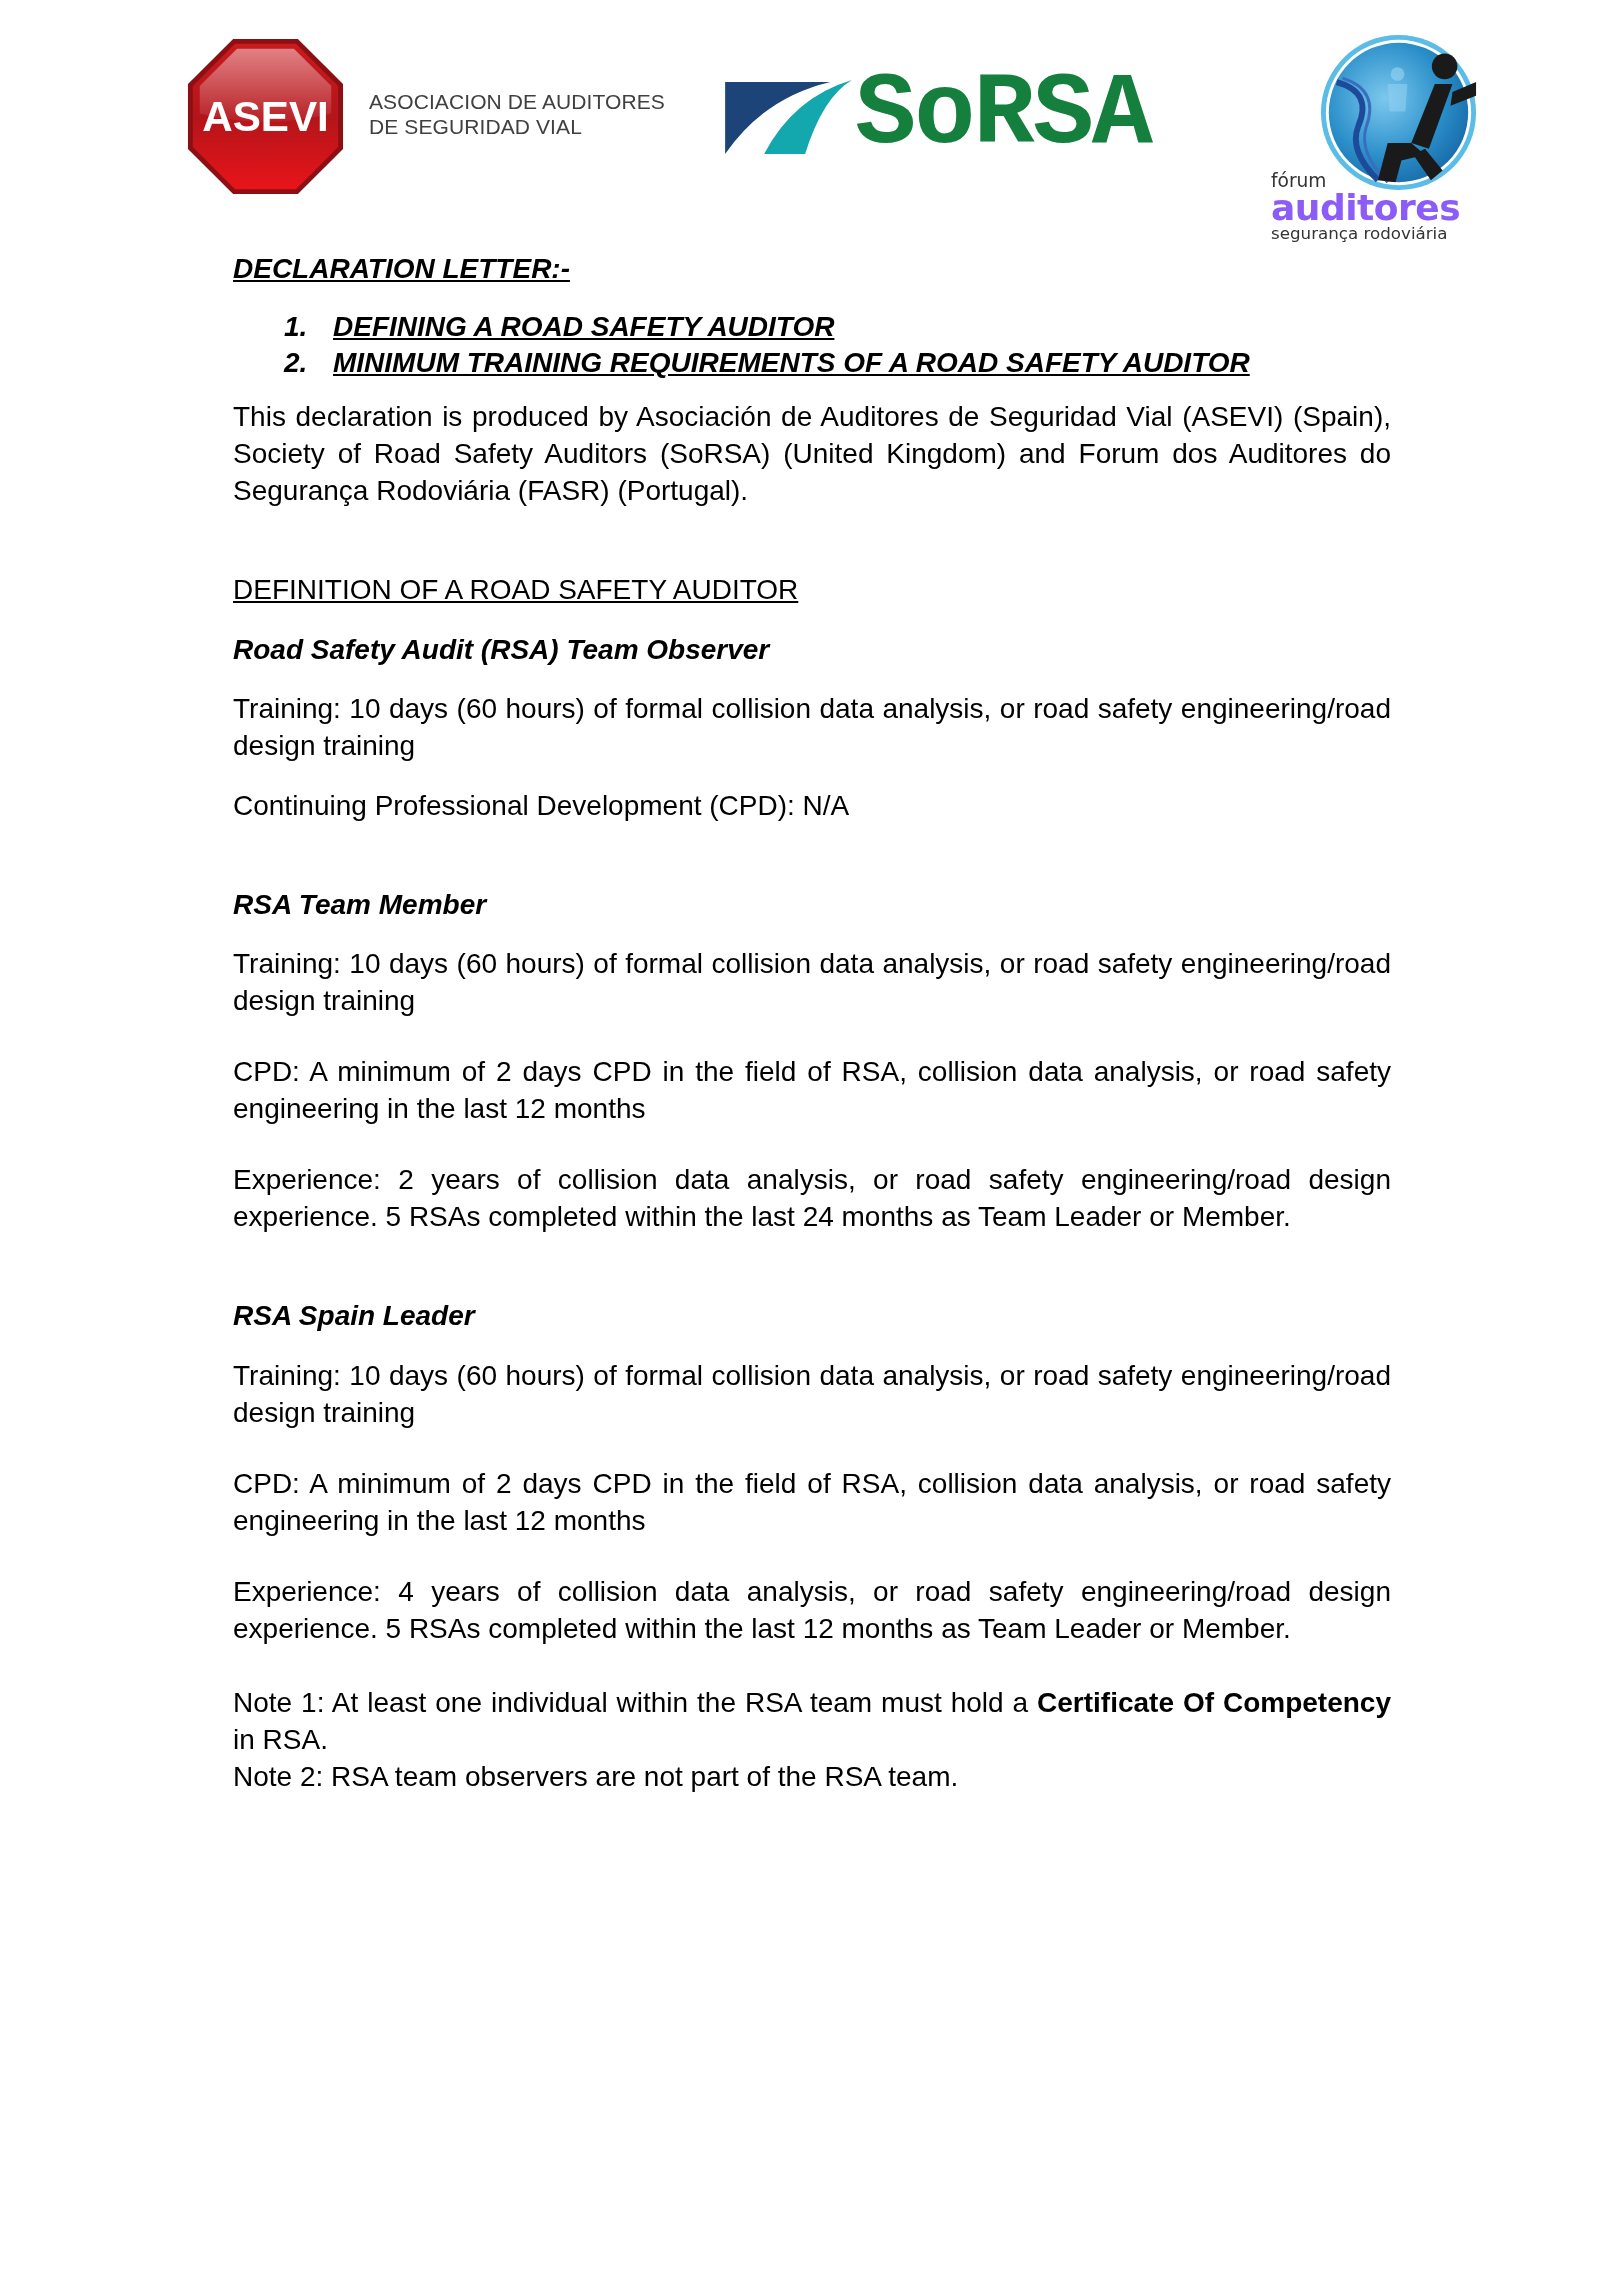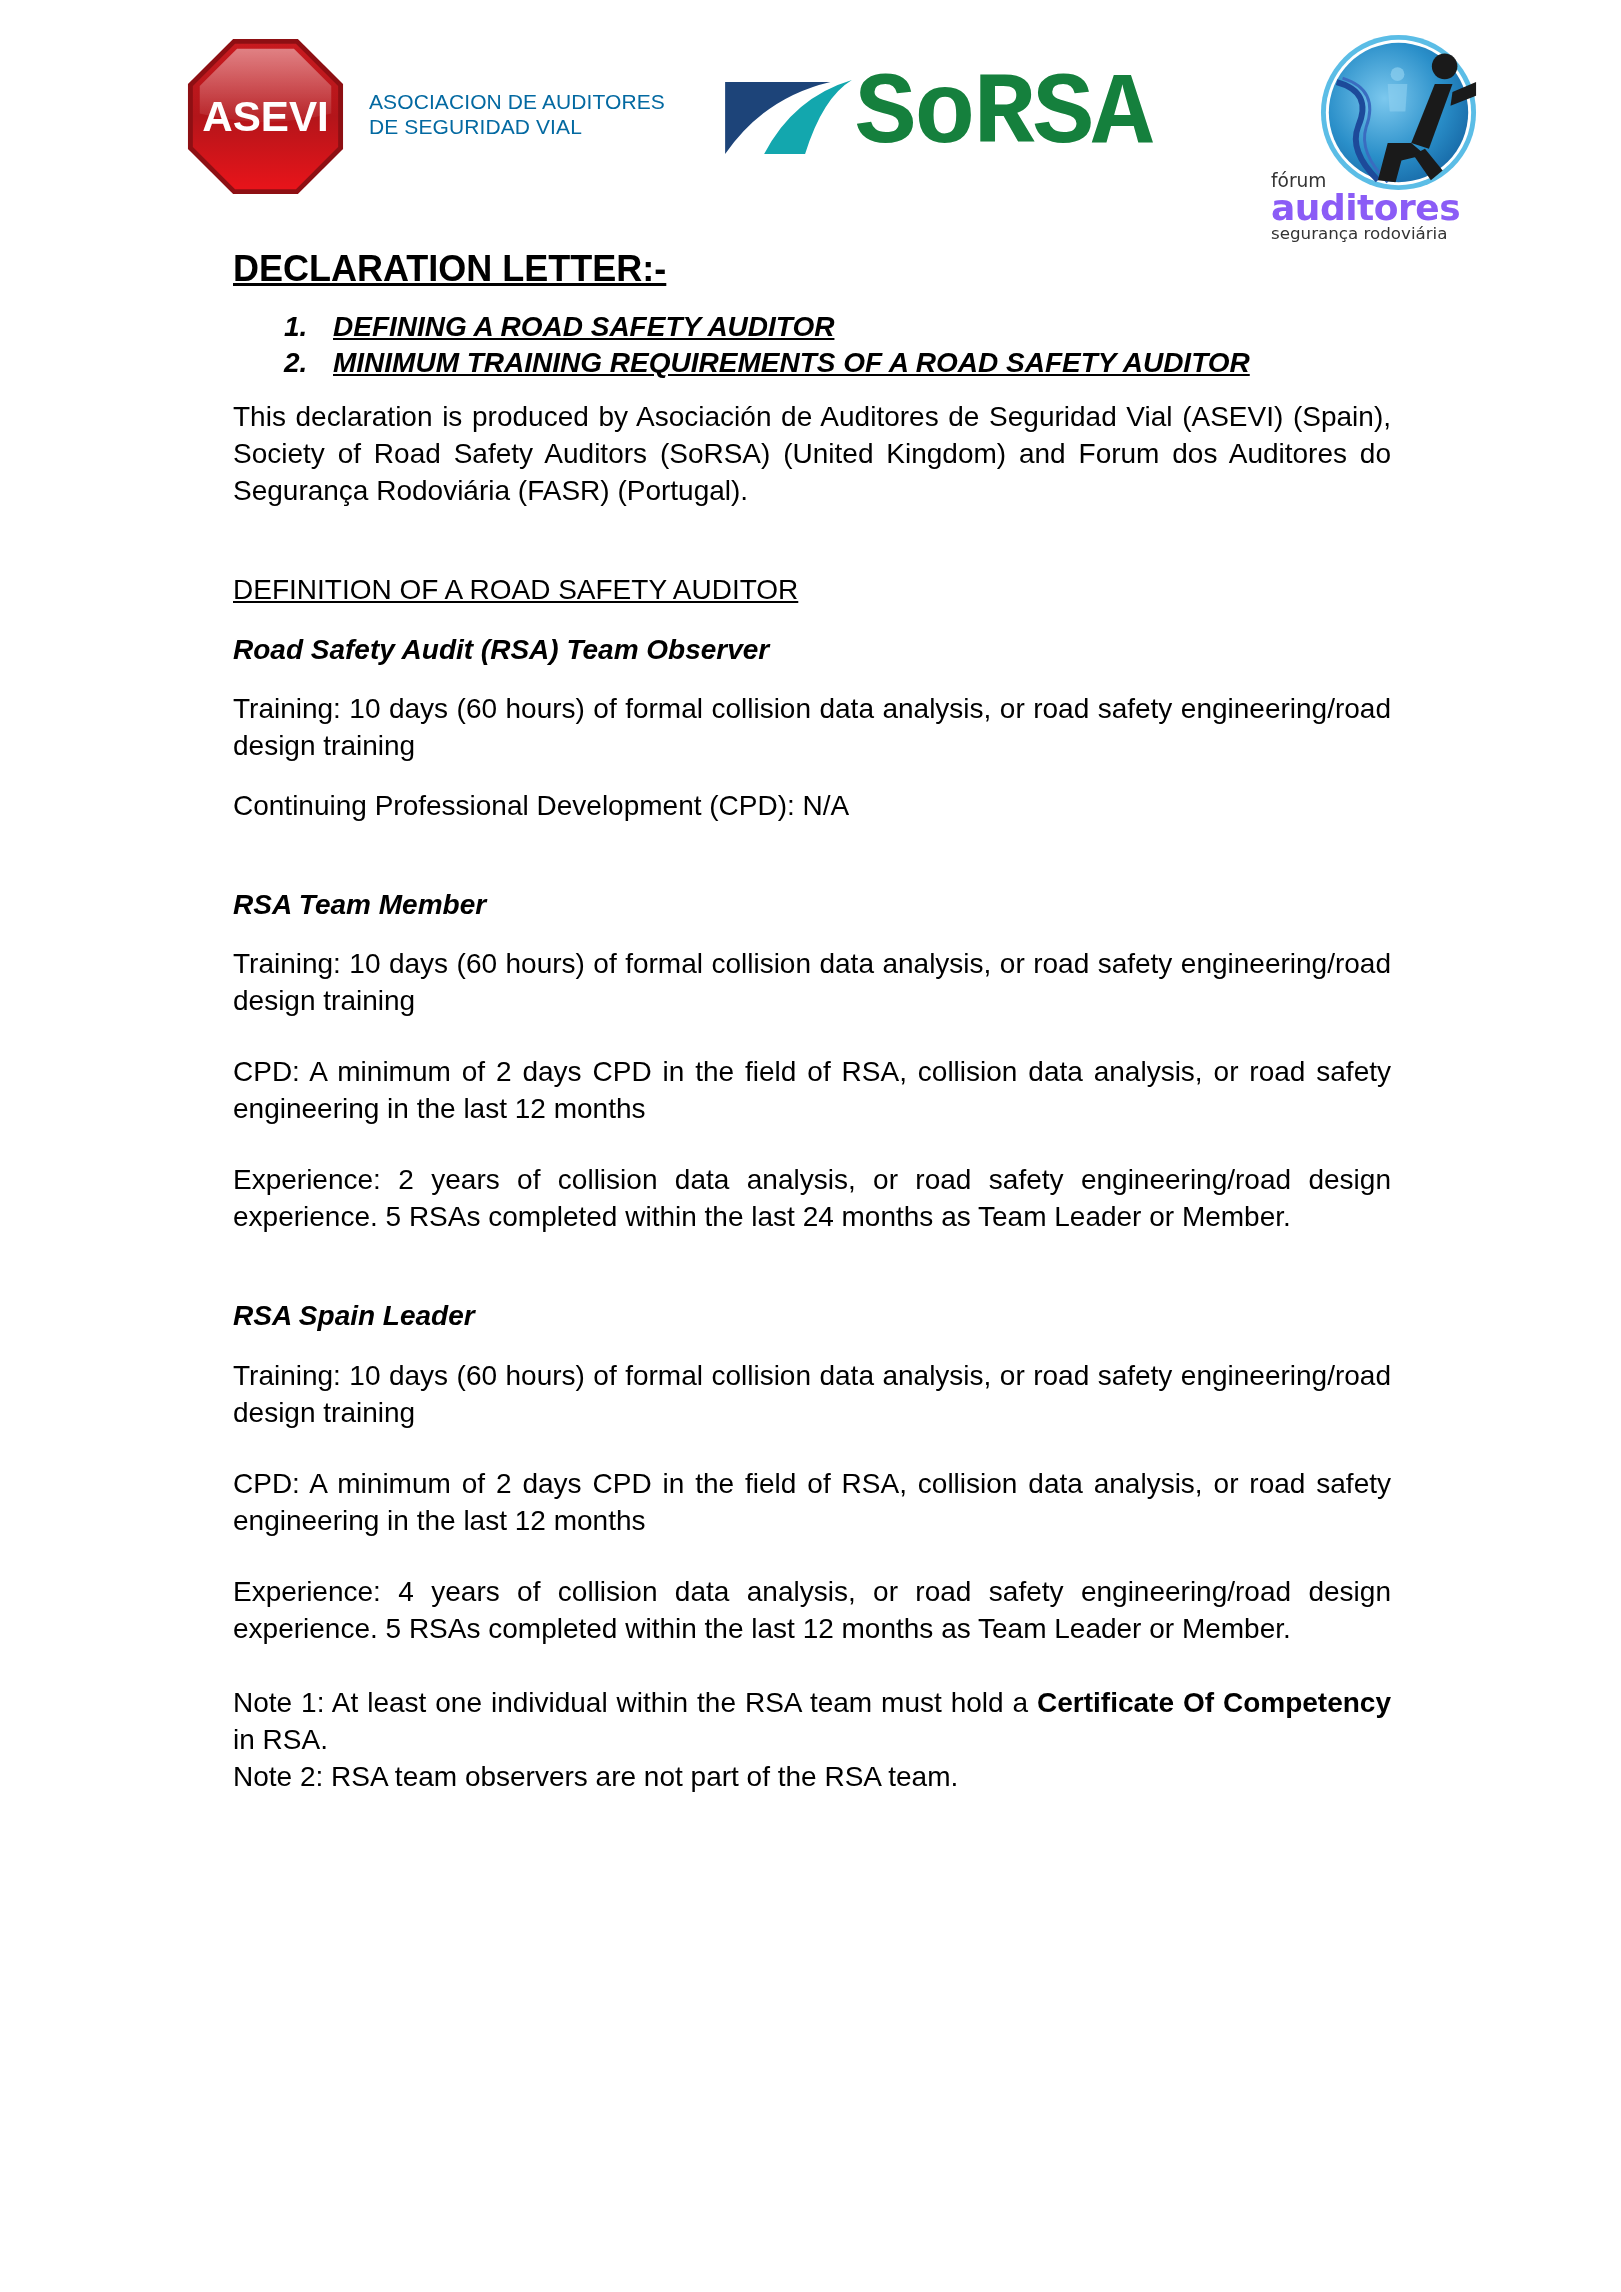--- a/index.html
+++ b/index.html
@@ -4,38 +4,38 @@
   <style>
     html, body { margin: 0; padding: 0; background: #ffffff; }
     body {
       width: 1621px; height: 2293px; position: relative; overflow: hidden;
       font-family: "Liberation Sans", sans-serif; color: #000;
     }
     .logo-bar { position: absolute; left: 0; top: 0; width: 1498px; height: 250px; }
 
     
     .asevi-sign { position: absolute; left: 186px; top: 37px; width: 159px; height: 159px; }
-    .asevi-name { position: absolute; left: 369px; top: 90px; color: #0369a1; font-size: 21px; line-height: 24.5px; letter-spacing: 0.1px; }
+    .asevi-name { position: absolute; left: 369px; top: 90px; color: #404040; font-size: 21px; line-height: 24.5px; letter-spacing: 0.1px; }
     .asevi-name div { white-space: nowrap; }
 
     
     .sorsa-mark { position: absolute; left: 725px; top: 78px; width: 127px; height: 78px; }
     .sorsa-word { position: absolute; left: 855px; top: 61px; font-family: Liberation Mono, monospace; font-weight: bold; font-size: 102px; line-height: 108px; color: #15803d; letter-spacing: -2px; }
 
     
     .forum-circle { position: absolute; left: 1319px; top: 33px; width: 159px; height: 159px; }
     .forum-text { position: absolute; left: 1271px; top: 171px; color: #3a3a3a; }
     .forum-small { font-family: "DejaVu Sans", sans-serif; font-size: 18.6px; line-height: 19.6px; color: #333; }
     .forum-big { font-family: "DejaVu Sans", sans-serif; font-weight: bold; font-size: 36px; line-height: 33px; color: #8b5cf6; letter-spacing: -0.5px; }
     .forum-sub { font-family: "DejaVu Sans", sans-serif; font-size: 16.7px; line-height: 19.6px; color: #333; }
 
     
     .doc { position: absolute; left: 233px; top: 251px; width: 1158px; font-size: 28px; line-height: 37px; }
     .doc p { margin: 0; }
-    .title { font-weight: bold; text-decoration: underline; font-size: 36px; line-height: 36px; margin-bottom: 21.6px !important; }
+    .title { font-weight: bold; font-style: italic; text-decoration: underline; font-size: 28px; line-height: 36px; margin-bottom: 21.6px !important; }
     .toc { list-style: none; margin: 0 0 17.6px 0; padding: 0; }
     .toc li { display: flex; font-weight: bold; font-style: italic; line-height: 36px; }
     .toc .num { width: 49px; margin-left: 51px; }
     .toc .txt { text-decoration: underline; }
     .just { text-align: justify; text-align-last: auto; }
     .para { margin-bottom: 22.5px !important; }
     .section-head { text-decoration: underline; margin-top: 62px !important; margin-bottom: 22.5px !important; }
     .role-head { font-weight: bold; font-style: italic; margin-bottom: 22.5px !important; }
     .role-head.gap { margin-top: 62px !important; }
     .item { margin-bottom: 22.5px !important; }

